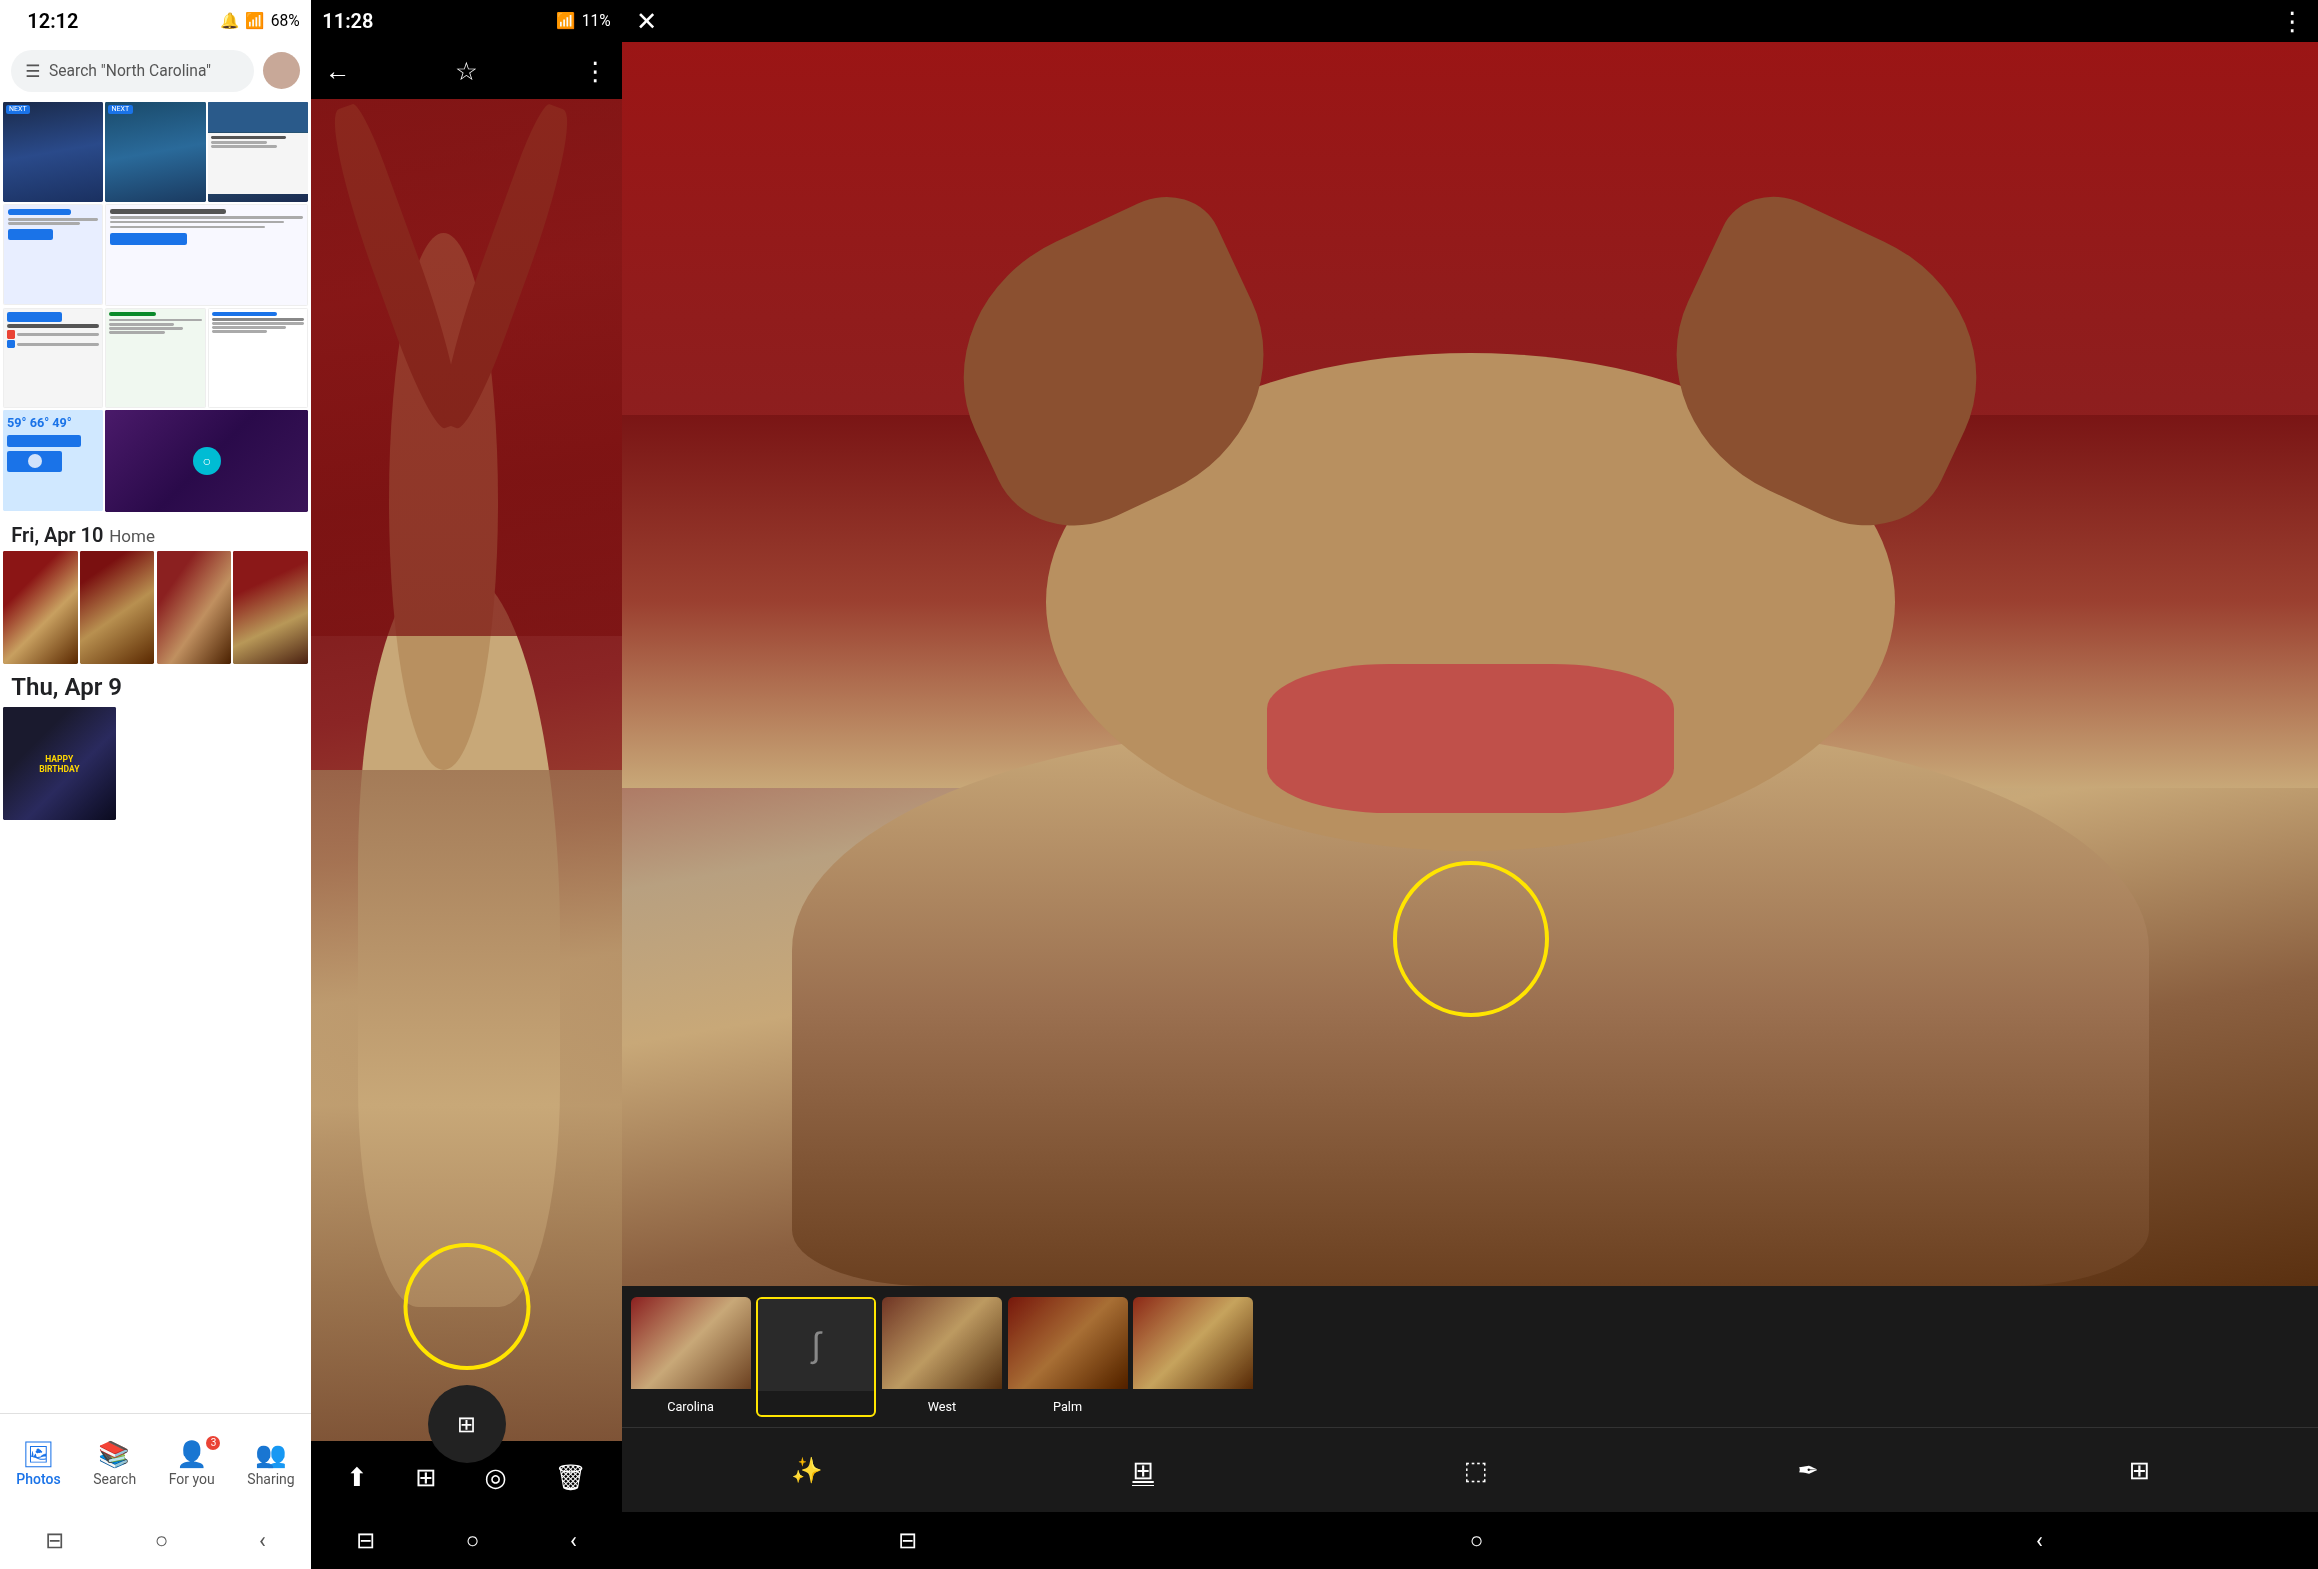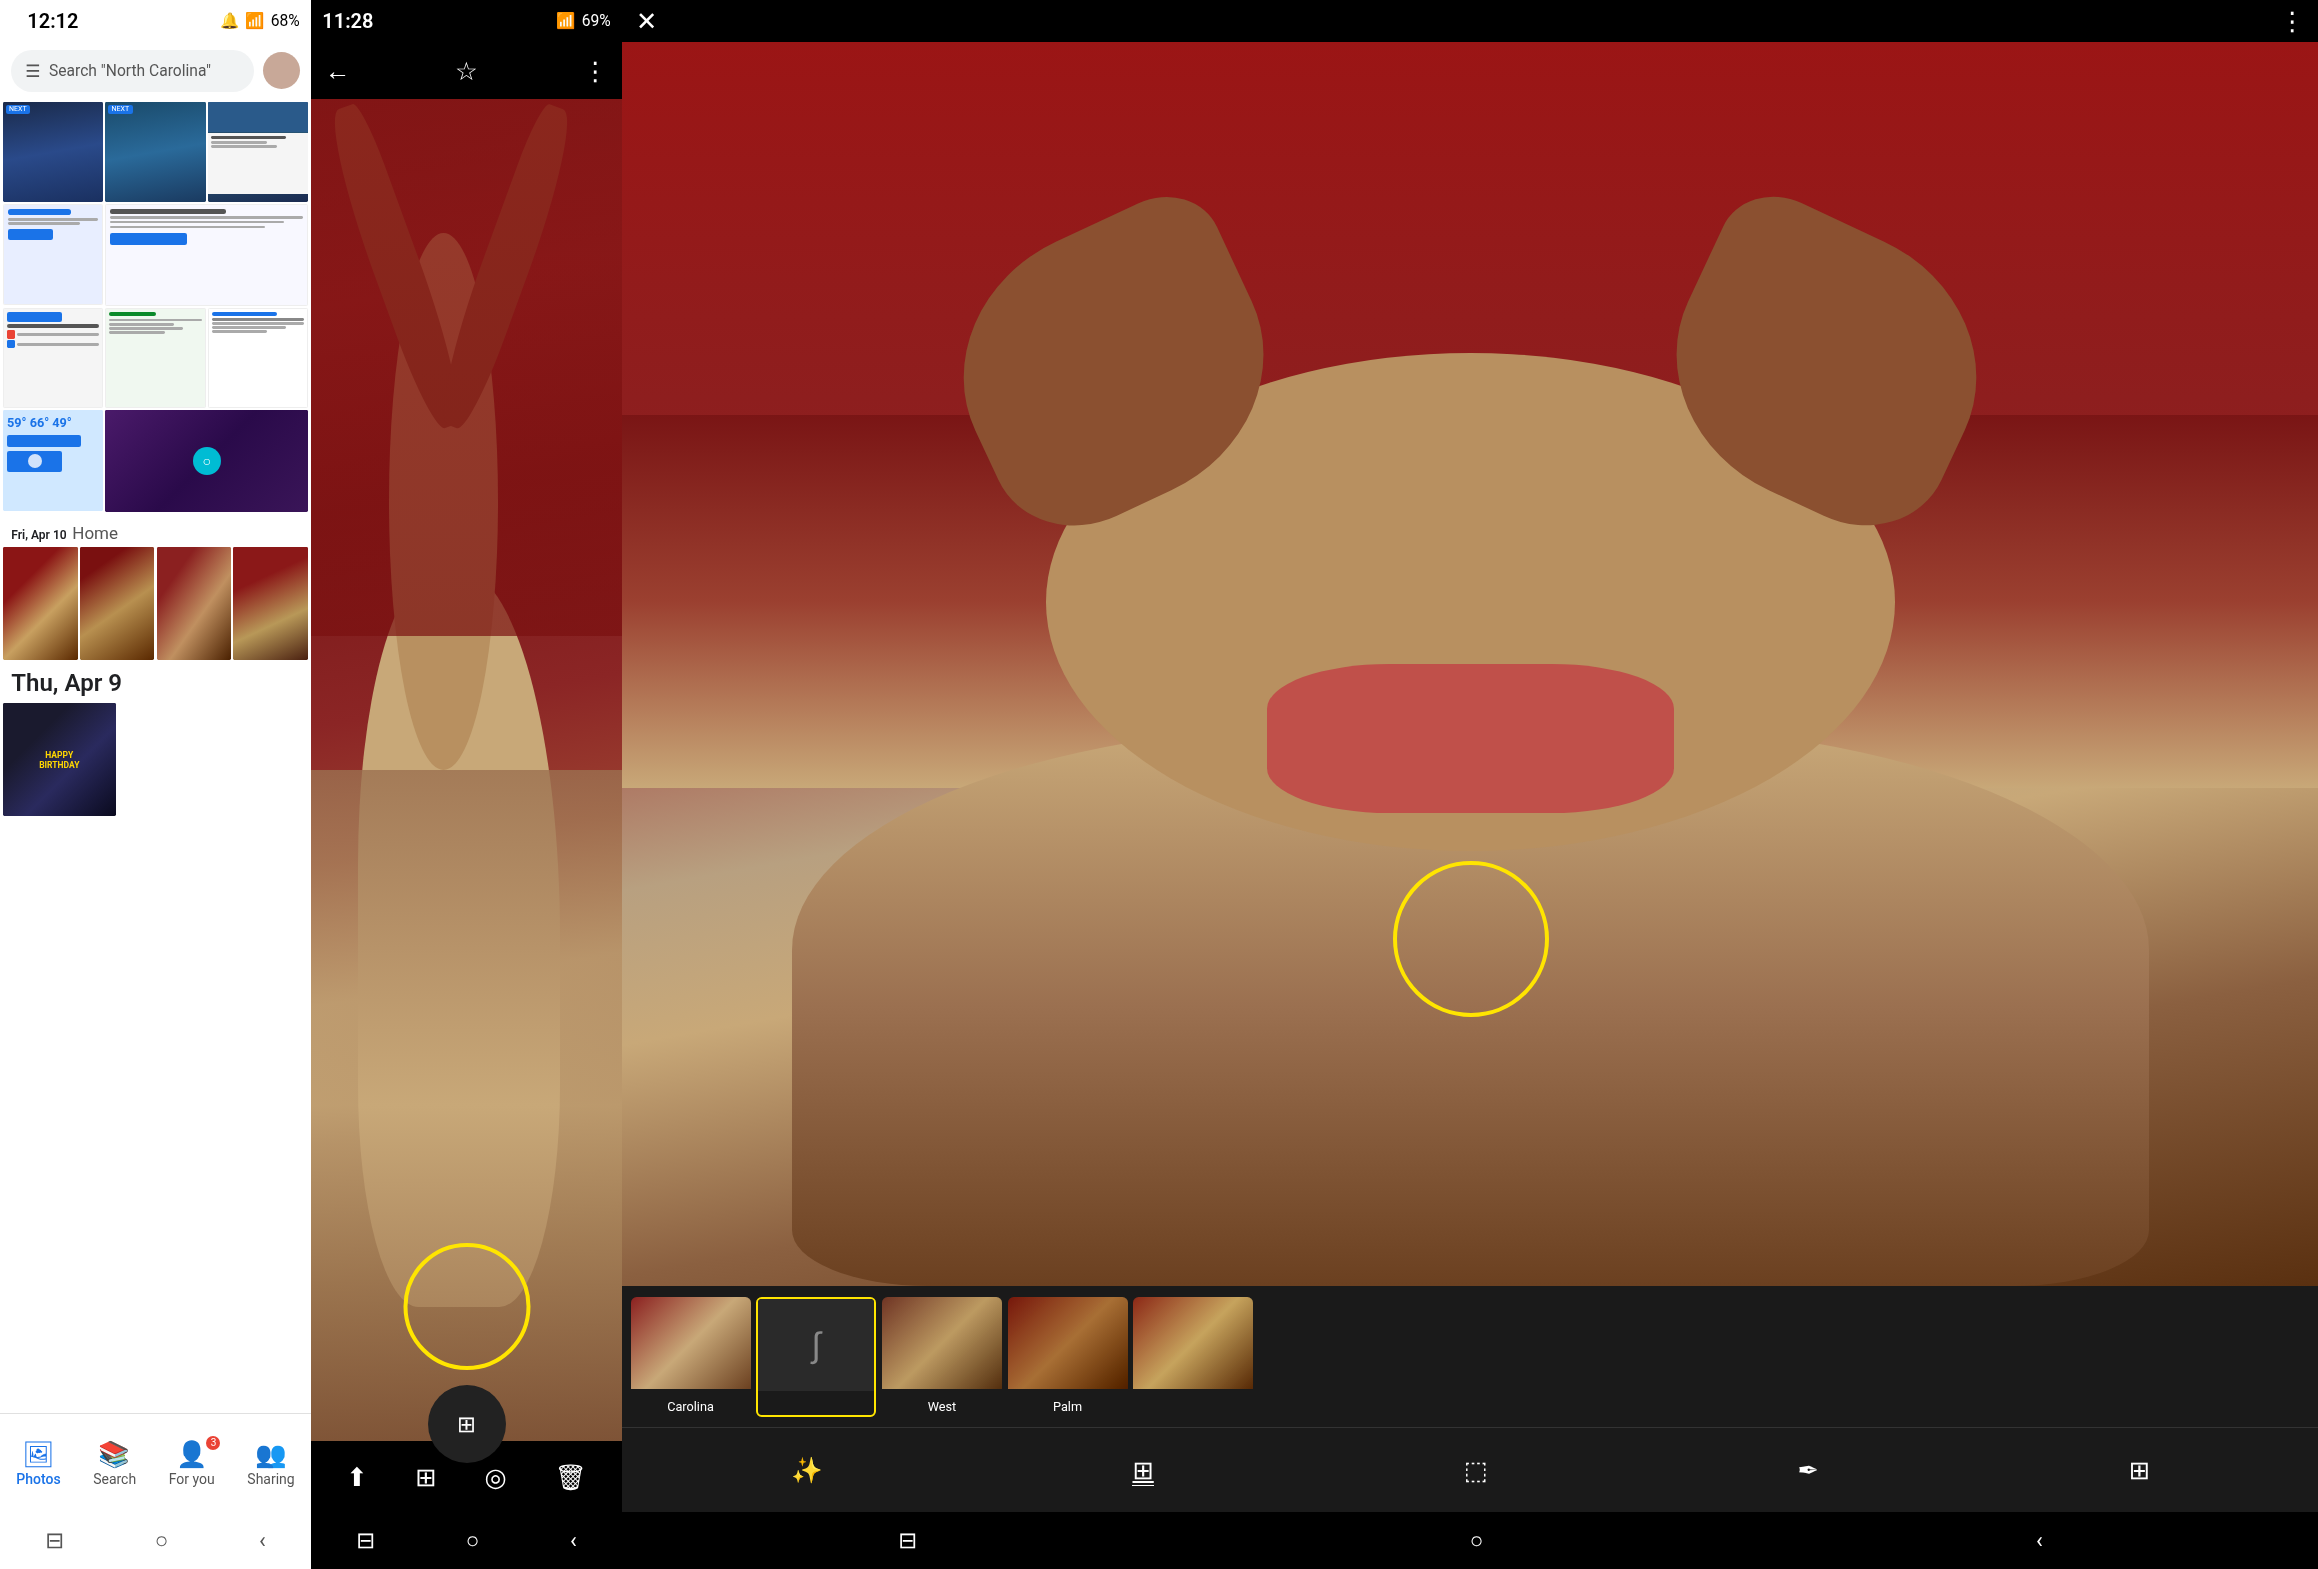--- a/index.html
+++ b/index.html
@@ -93,21 +93,21 @@
       font-size: 10px; padding: 1.4px 5.7px;
       border-radius: 2.1px;
     }
 
     .section-date {
       padding: 8.5px 11.3px 4.2px;
       display: flex;
       gap: 5.7px;
       align-items: baseline;
     }
-    .section-date-day { font-size: 12px; font-weight: 600; color: #202124; }
+    .section-date-day { font-size: 20px; font-weight: 600; color: #202124; }
     .section-date-label { font-size: 17px; color: #555; }
 
     .photo-row {
       display: flex;
       gap: 2.1px;
       padding: 0 2.8px;
       height: 113px;
     }
     .photo-tile {
       flex: 1;
@@ -561,21 +561,21 @@
   </div>
 
 </div>
 
 <div id="panel2">
 
   <div class="viewer-status-bar">
     <span class="viewer-time">11:28</span>
     <div class="viewer-icons">
       <span>📶</span>
-      <span>69%</span>
+      <span>11%</span>
     </div>
   </div>
 
   <div class="viewer-toolbar">
     <span class="viewer-icon">←</span>
     <span class="viewer-icon">☆</span>
     <span class="viewer-icon">⋮</span>
   </div>
 
   <div class="main-photo-area">

